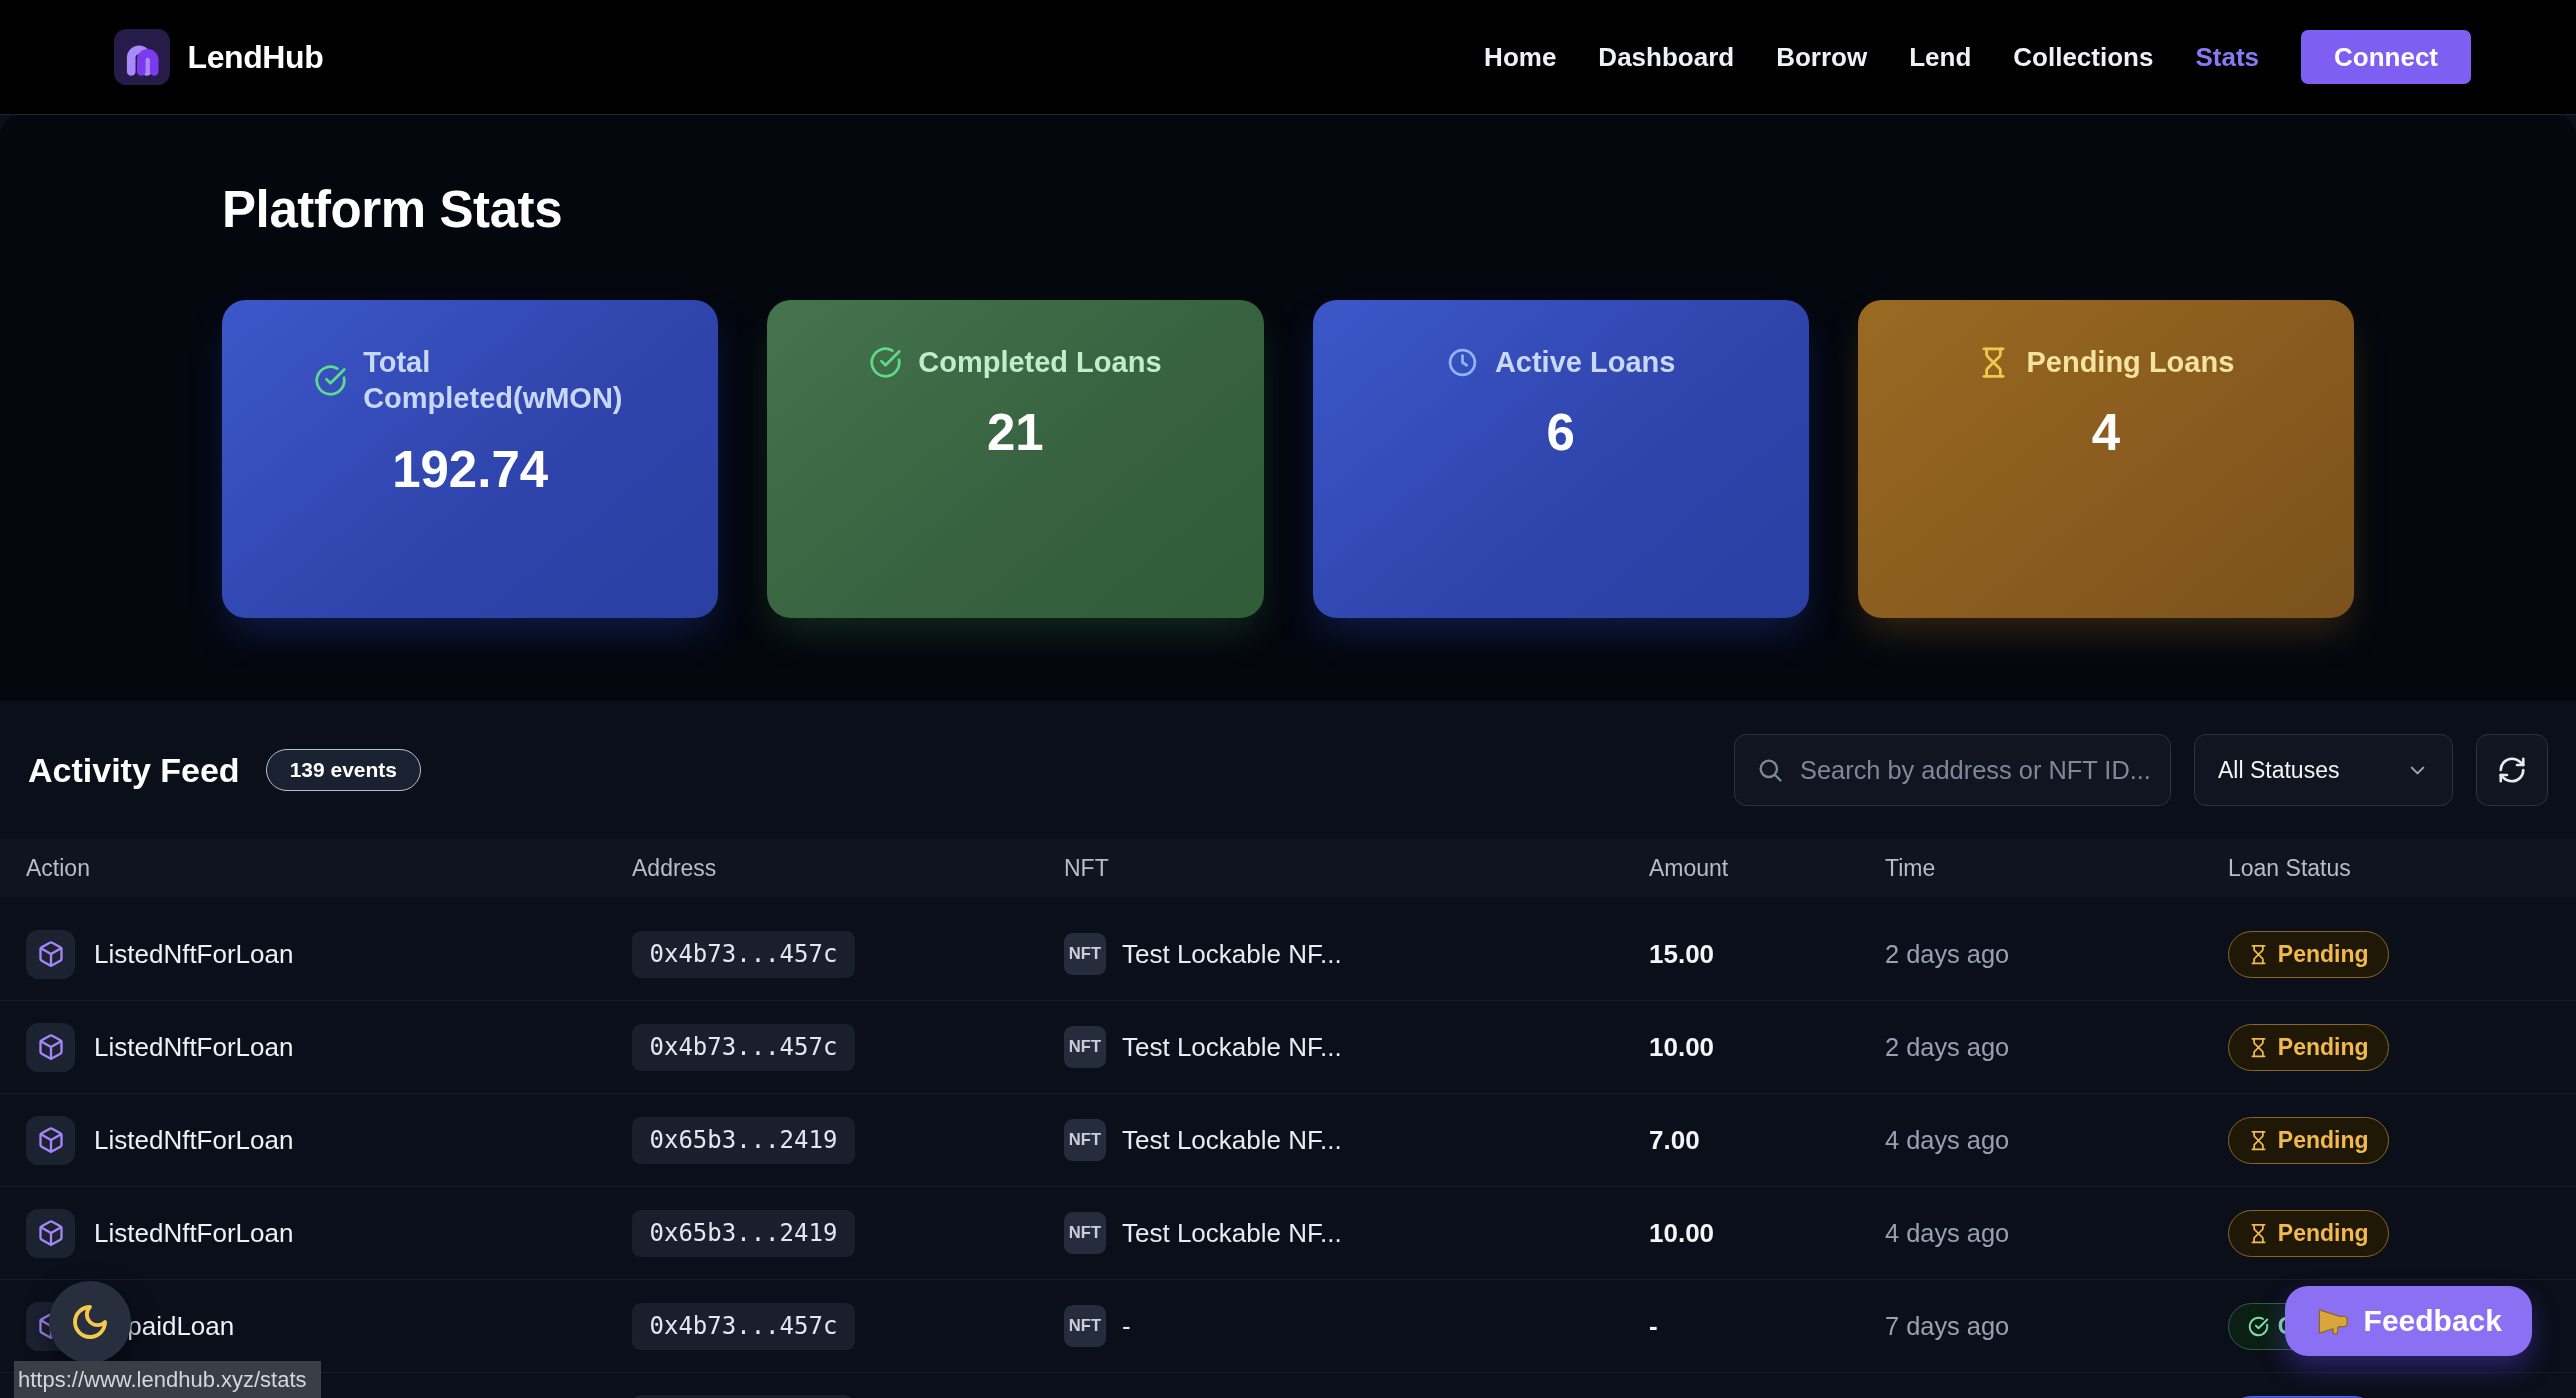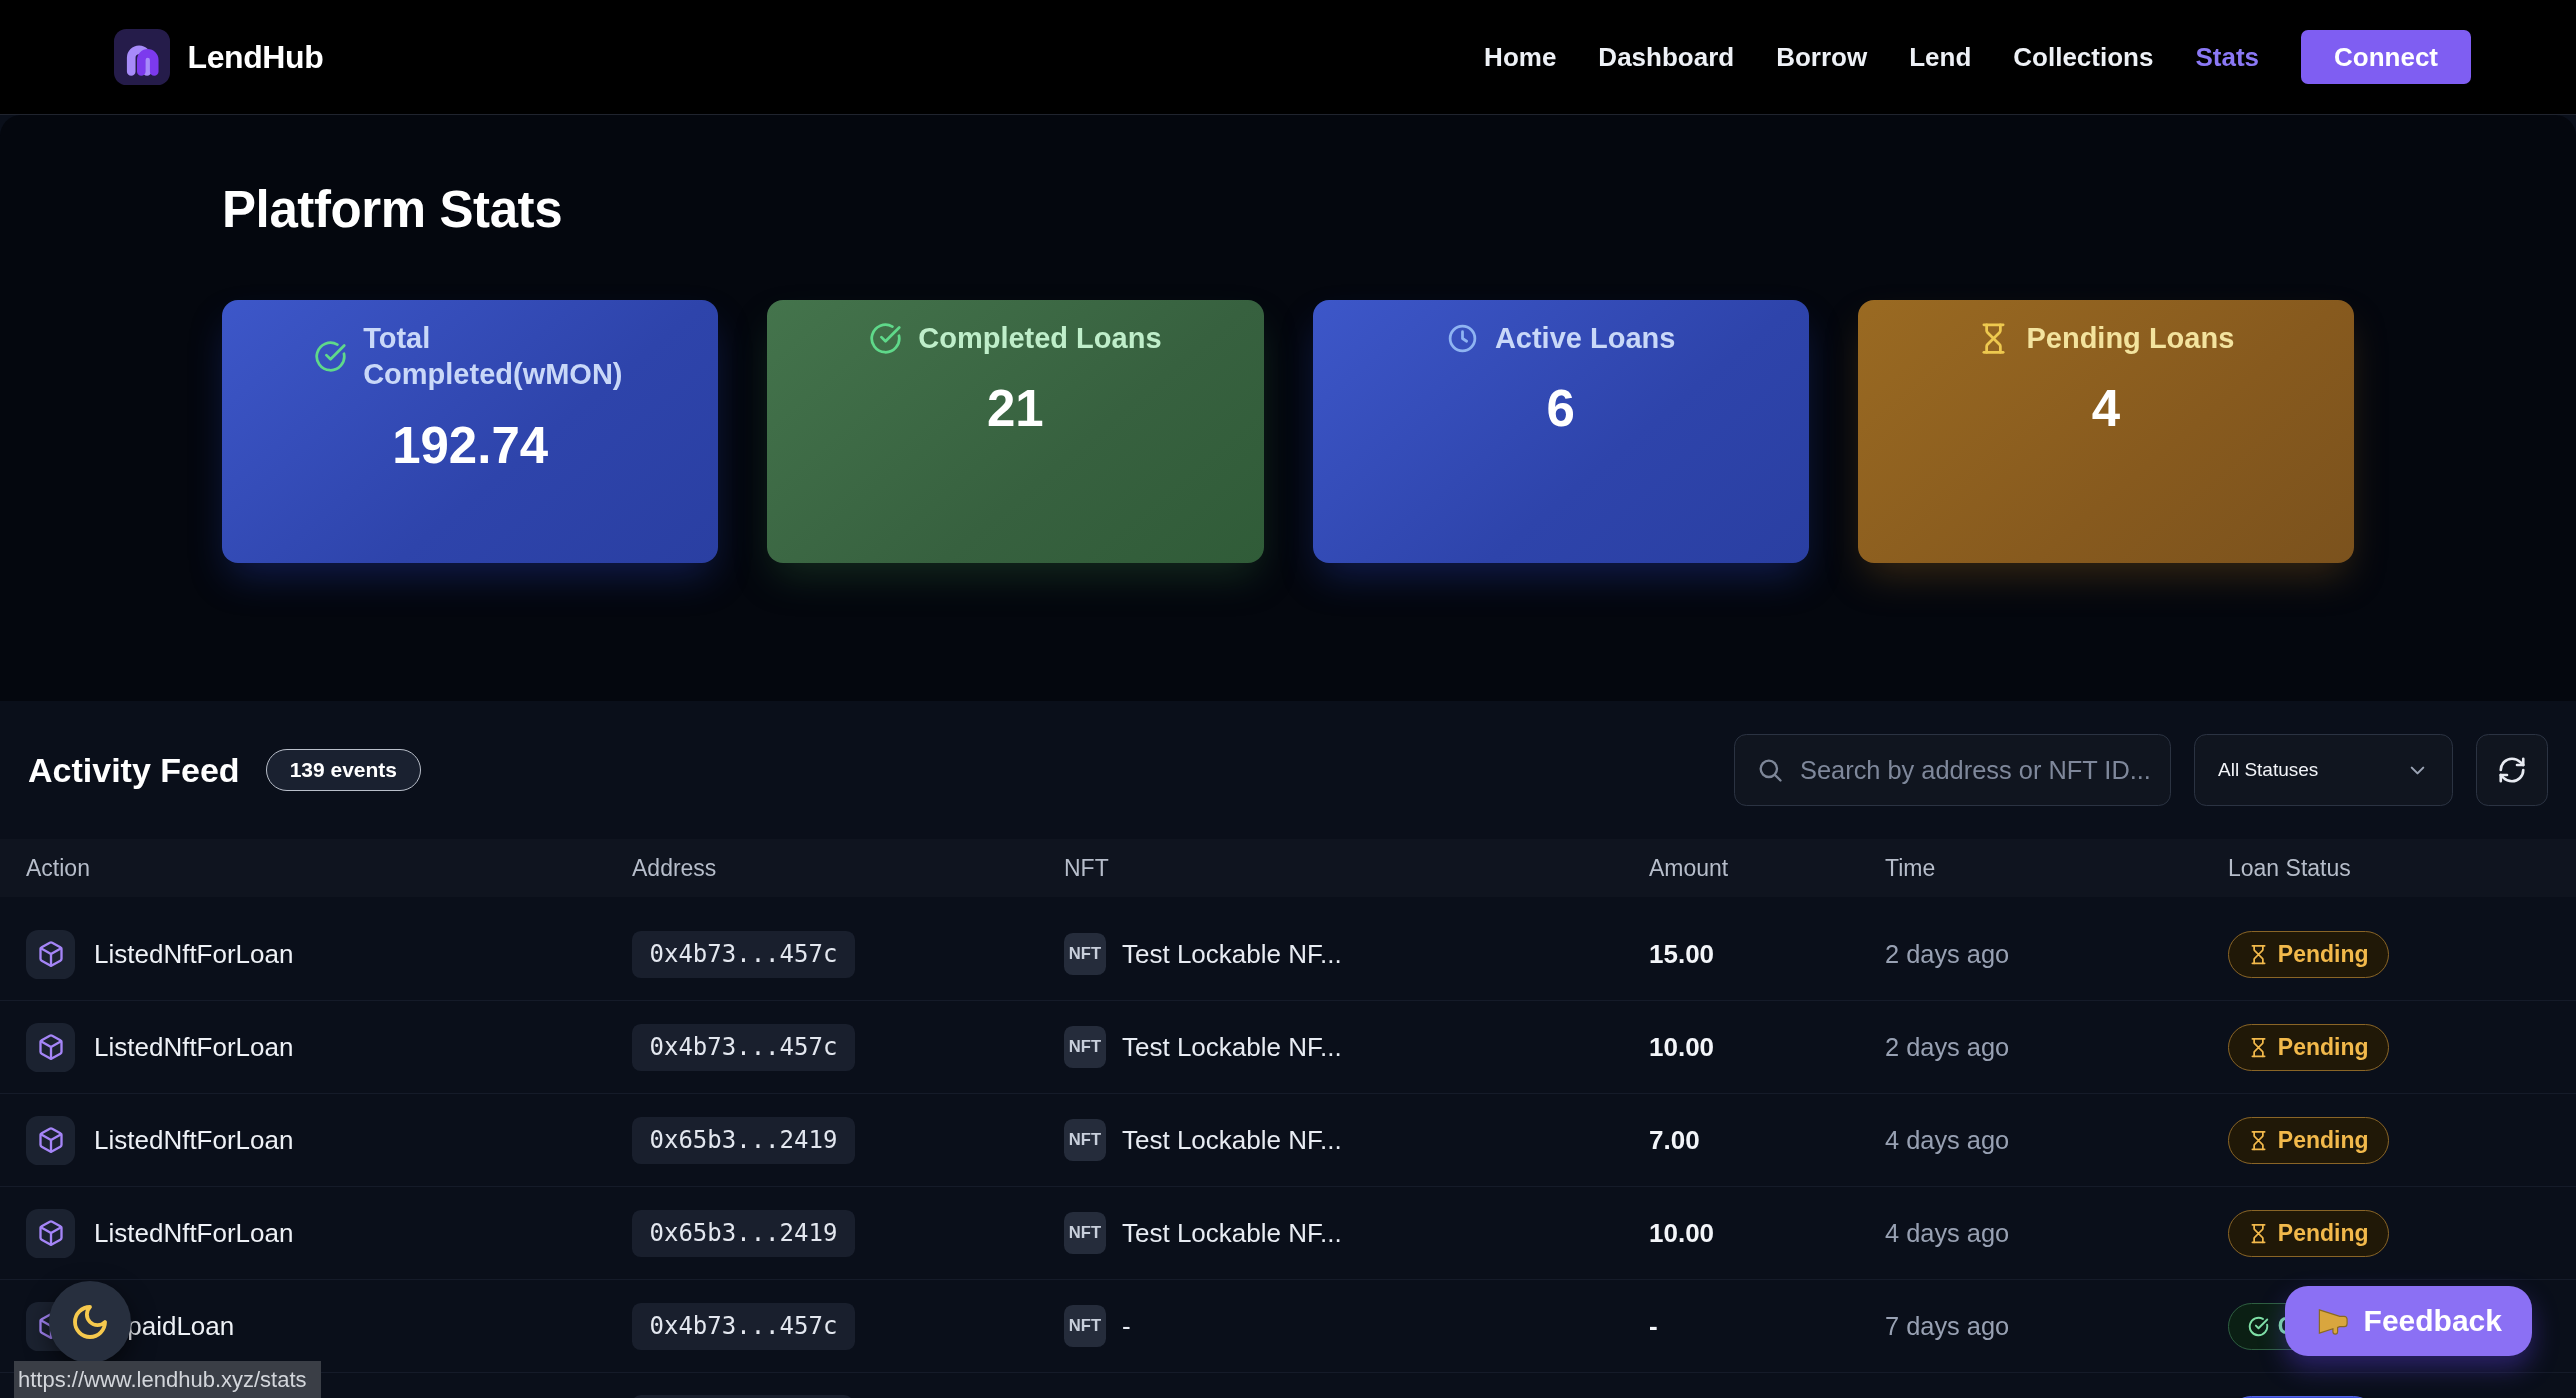--- a/index.html
+++ b/index.html
@@ -38,21 +38,21 @@
   .hero {
     height:586px; background:#04070e;
     border-radius:21px 21px 0 0;
   }
   .hero-title {
     padding-top:65px; margin-left:222px;
     font-size:51px; font-weight:700; color:#ffffff; letter-spacing:-0.4px;
   }
   .cards { display:flex; gap:49px; margin:61px 222px 0; }
   .card {
-    width:501px; height:263px; border-radius:16px; padding:20px 35px 0;
+    width:501px; height:318px; border-radius:24px; padding:44px 35px 0;
   }
   .card.theme-blue {
     background:linear-gradient(140deg,#3d57c9 0%, #2e44ab 60%, #2a3fa2 100%);
     box-shadow:0 19px 39px -8.8px rgba(40,70,200,0.35);
   }
   .card.theme-green {
     background:linear-gradient(140deg,#44744c 0%, #37613f 60%, #305c38 100%);
     box-shadow:0 19px 39px -8.8px rgba(50,110,60,0.35);
   }
   .card.theme-amber {
@@ -94,21 +94,21 @@
     font-family:"Liberation Sans", sans-serif;
     font-size:25.4px; color:#e6e9f0;
   }
   .search-box input::placeholder { color:#7f889b; }
   .status-filter {
     width:259px; height:72px; border-radius:12.3px;
     background:#10151f; border:1.8px solid #2b3342;
     display:flex; align-items:center; justify-content:space-between;
     padding:0 23px; cursor:pointer;
   }
-  .status-filter .label { font-size:19px; color:#f2f4f8; }
+  .status-filter .label { font-size:23px; color:#f2f4f8; }
   .status-filter svg { width:23px; height:23px; color:#9aa3b4; }
   .refresh-btn {
     width:72px; height:72px; border-radius:12.3px;
     background:#10151f; border:1.8px solid #2b3342;
     display:flex; align-items:center; justify-content:center; cursor:pointer;
   }
   .refresh-btn svg { width:30px; height:30px; color:#e8ebf2; }
 
   
   .thead {

